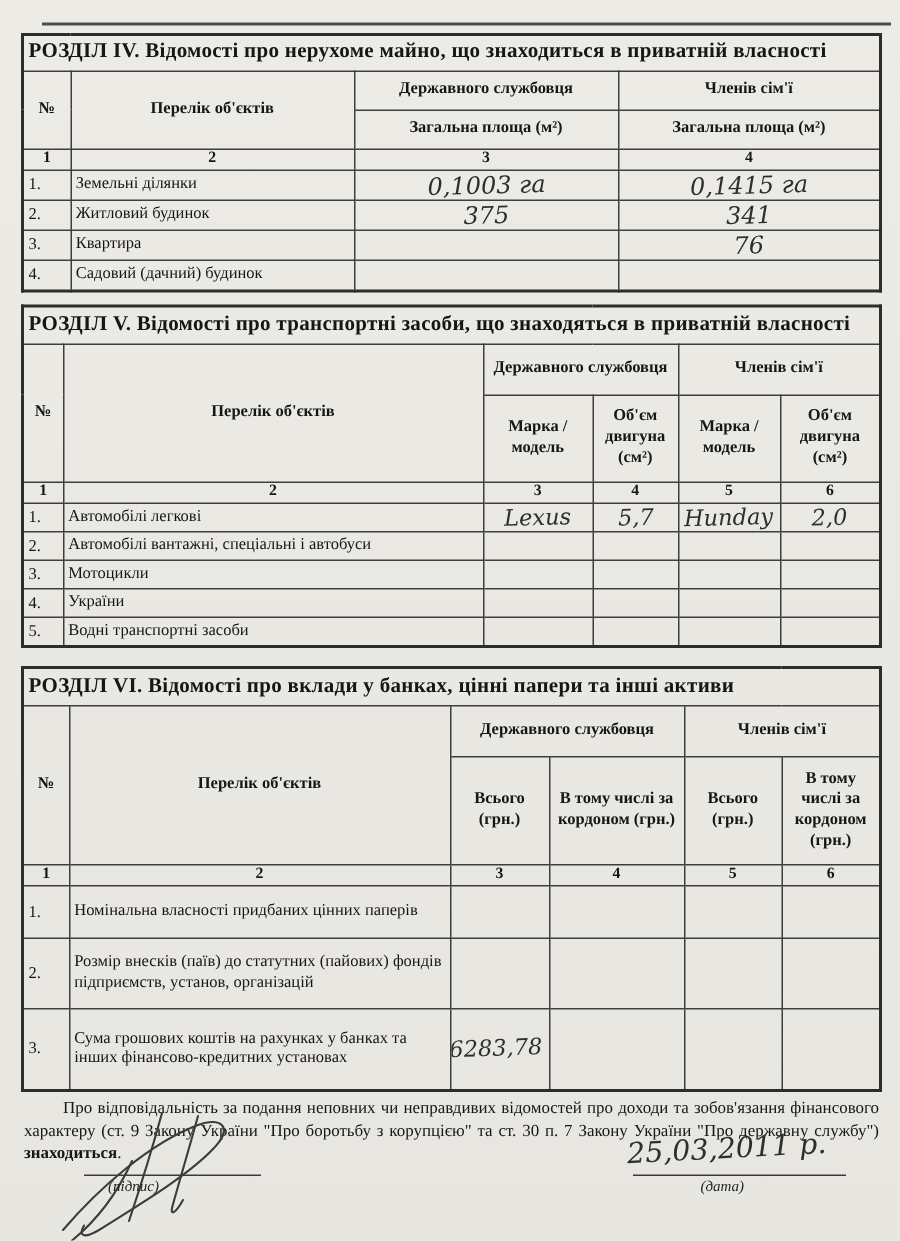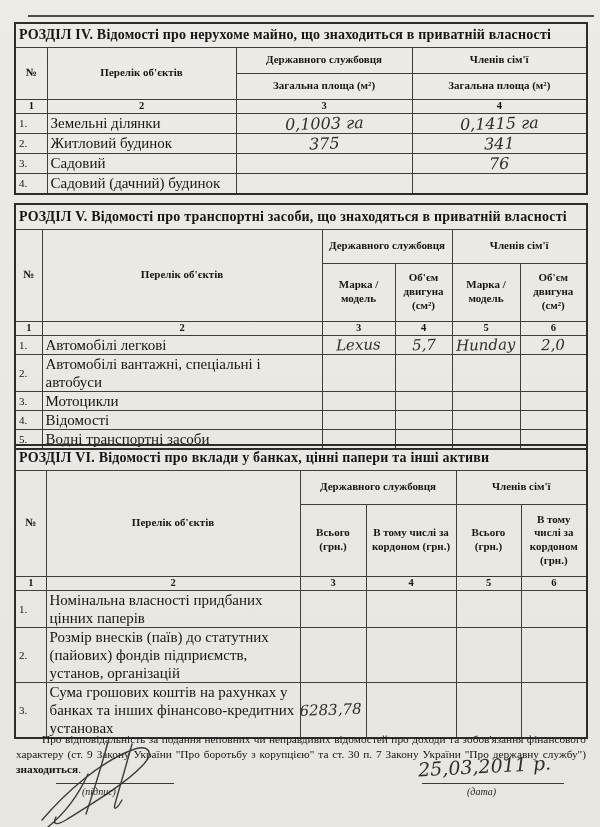--- a/index.html
+++ b/index.html
@@ -35,40 +35,40 @@
     padding-left:6px;
   }
   td.hdr{
     font-weight:bold;font-size:11px;text-align:center;line-height:1.25;margin-top:47px;
   }
   tr.nums td{
     font-weight:bold;font-size:10.5px;text-align:center;line-height:1;
     padding:0;
   }
   td.num{font-size:11px;text-align:left;padding-left:5px;}
-  td.label{font-size:15px;text-align:left;padding-left:5px;line-height:1.2;margin-top:40px;}
+  td.label{font-size:11px;text-align:left;padding-left:5px;line-height:1.2;margin-top:40px;}
   td.hand, .hand{
     font-family:"DejaVu Serif", serif;
     font-style:italic;
     color:#2e2e2e;
   }
   td.hand{font-size:15px;text-align:center;white-space:nowrap;}
   td.hand span{display:inline-block;transform:rotate(-1.5deg);}
   #t4 td.hand{font-size:16px;}
   #t6 td.hand span{margin-left:-14px;transform:rotate(-2deg);}
   .footer-text{
     position:absolute;left:16px;top:732px;width:570px;
     font-size:11.3px;line-height:15px;text-align:justify;text-indent:26px;
   }
   .sig-line{
     position:absolute;left:56px;top:783px;width:118px;height:0;
     border-top:1.5px solid #3a3a3a;
   }
   .sig-label{
-    position:absolute;left:82px;top:786px;
+    position:absolute;left:72px;top:786px;
     font-style:italic;font-size:10px;color:#222;
   }
   .date-value{
     position:absolute;left:418px;top:755px;
     font-family:"DejaVu Serif", serif;font-style:italic;
     font-size:19px;color:#2e2e2e;white-space:nowrap;
     transform:rotate(-3deg);
   }
   .date-line{
     position:absolute;left:422px;top:783px;width:142px;height:0;
@@ -123,21 +123,21 @@
       <td class="hand"><span>0,1415 га</span></td>
     </tr>
     <tr style="height:15px">
       <td class="num">2.</td>
       <td class="label">Житловий будинок</td>
       <td class="hand"><span>375</span></td>
       <td class="hand"><span>341</span></td>
     </tr>
     <tr style="height:15px">
       <td class="num">3.</td>
-      <td class="label">Садовий</td>
+      <td class="label">Квартира</td>
       <td class="hand"><span></span></td>
       <td class="hand"><span>76</span></td>
     </tr>
     <tr style="height:19px">
       <td class="num">4.</td>
       <td class="label">Садовий (дачний) будинок</td>
       <td class="hand"><span></span></td>
       <td class="hand"><span></span></td>
     </tr>
   </tbody>
@@ -195,21 +195,21 @@
     <tr style="height:17px">
       <td class="num">3.</td>
       <td class="label">Мотоцикли</td>
       <td class="hand"><span></span></td>
       <td class="hand"><span></span></td>
       <td class="hand"><span></span></td>
       <td class="hand"><span></span></td>
     </tr>
     <tr style="height:17px">
       <td class="num">4.</td>
-      <td class="label">Відомості</td>
+      <td class="label">України</td>
       <td class="hand"><span></span></td>
       <td class="hand"><span></span></td>
       <td class="hand"><span></span></td>
       <td class="hand"><span></span></td>
     </tr>
     <tr style="height:17px">
       <td class="num">5.</td>
       <td class="label">Водні транспортні засоби</td>
       <td class="hand"><span></span></td>
       <td class="hand"><span></span></td>

